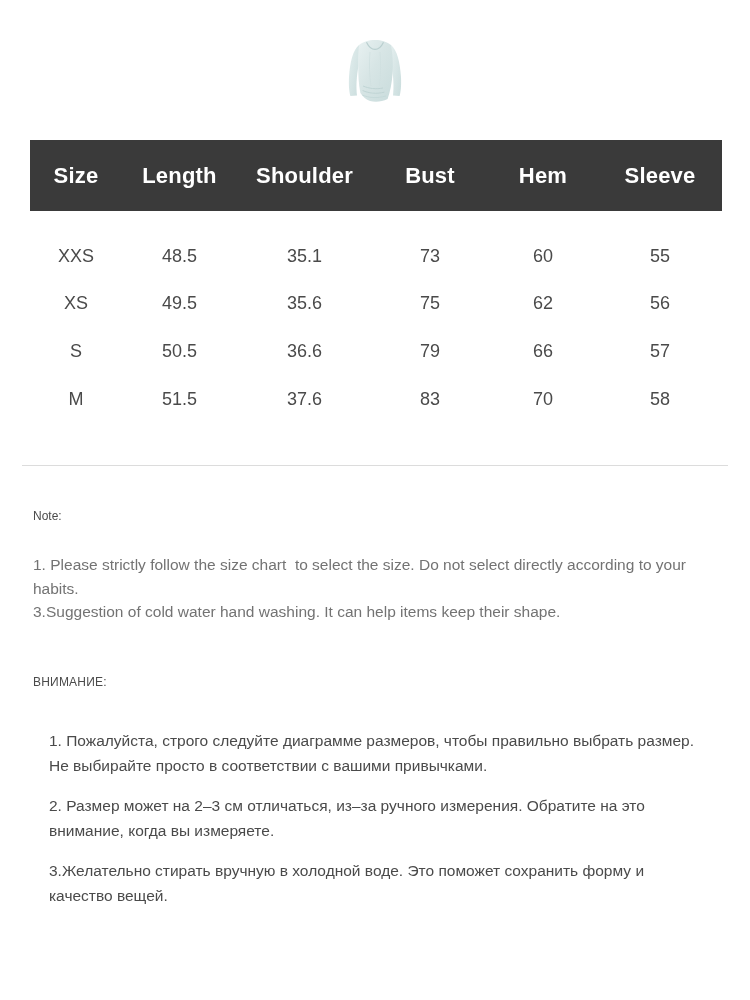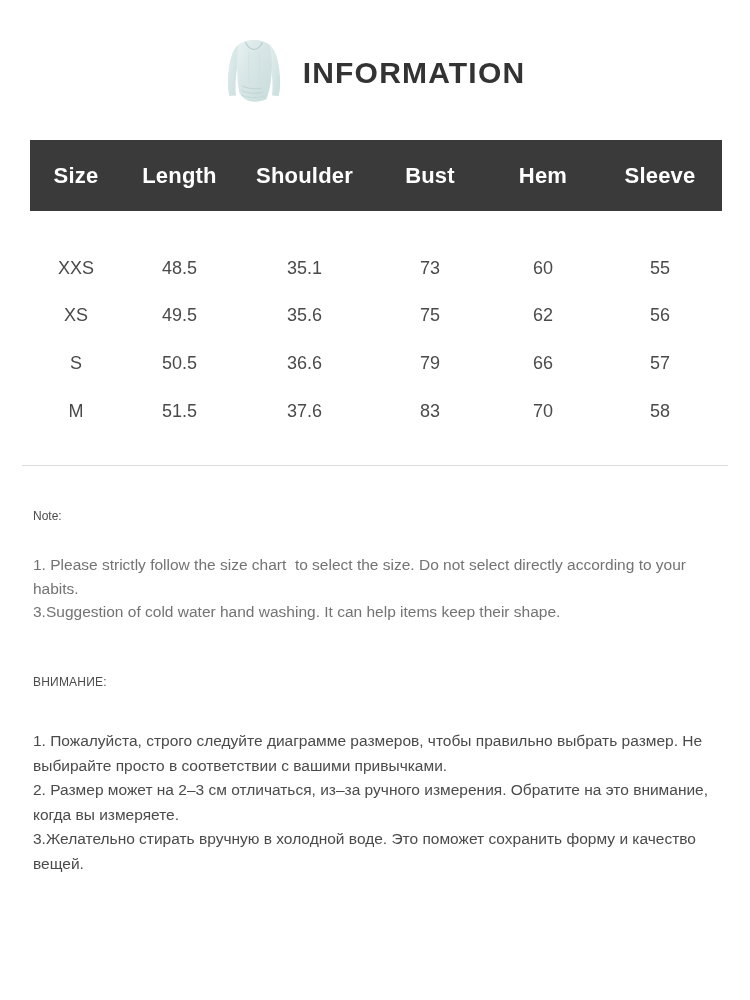--- a/index.html
+++ b/index.html
@@ -69,21 +69,21 @@
   .size-table tbody td {
     height: 48px;
     font-size: 18px;
     color: #4a4a4a;
     text-align: center;
     vertical-align: middle;
     padding: 0;
     font-weight: normal;
   }
   .size-table tbody tr:first-child td {
-    padding-top: 34px;
+    padding-top: 22px;
     height: 46px;
   }
   .col-size   { width: 92px; }
   .col-length { width: 115px; }
   .col-shoulder { width: 135px; }
   .col-bust   { width: 116px; }
   .col-hem    { width: 110px; }
   .col-sleeve { width: 124px; }
 
   
@@ -120,21 +120,21 @@
     margin-top: 50px;
   }
   .ru-block .note-heading {
     margin-bottom: 38px;
     letter-spacing: 0.2px;
   }
   .ru-line {
     font-size: 15.5px;
     color: #4a4a4a;
     line-height: 1.58;
-    margin: 0;
+    margin: 16px;
     white-space: pre-wrap;
   }
 </style>
 </head>
 <body>
 
 <div class="title-bar">
   <svg class="garment-icon" viewBox="0 0 58 74" aria-hidden="true">
     <defs>
       <linearGradient id="gFab" x1="0" y1="0" x2="1" y2="1">
@@ -156,21 +156,20 @@
 
     <path d="M20.5 6.2 C23 11.4 26 13.4 29 13.4 C32 13.4 35 11.4 37.5 6.2" fill="none" stroke="#b9cfcf" stroke-width="1.2"></path>
 
     <path d="M17 50 C23 52.5 30 53.5 37 52" fill="none" stroke="#bdd3d3" stroke-width="0.9"></path>
     <path d="M16.6 54.5 C22.6 57.2 30 58.2 38.4 56.2" fill="none" stroke="#bdd3d3" stroke-width="0.9"></path>
     <path d="M16.4 59 C22.4 61.8 30.6 62.6 40 60" fill="none" stroke="#c4d8d8" stroke-width="0.9"></path>
 
     <path d="M24 16 C23 28 23.4 40 25 50" fill="none" stroke="#cfe0e0" stroke-width="0.8"></path>
     <path d="M34 16 C35 28 34.8 40 33.4 50" fill="none" stroke="#cfe0e0" stroke-width="0.8"></path>
   </svg>
-  <div class="title-text">INFORMATION</div>
 </div>
 
 <table class="size-table">
   <colgroup>
     <col class="col-size">
       <col class="col-length">
       <col class="col-shoulder">
     <col class="col-bust">
       <col class="col-hem">
       <col class="col-sleeve">

